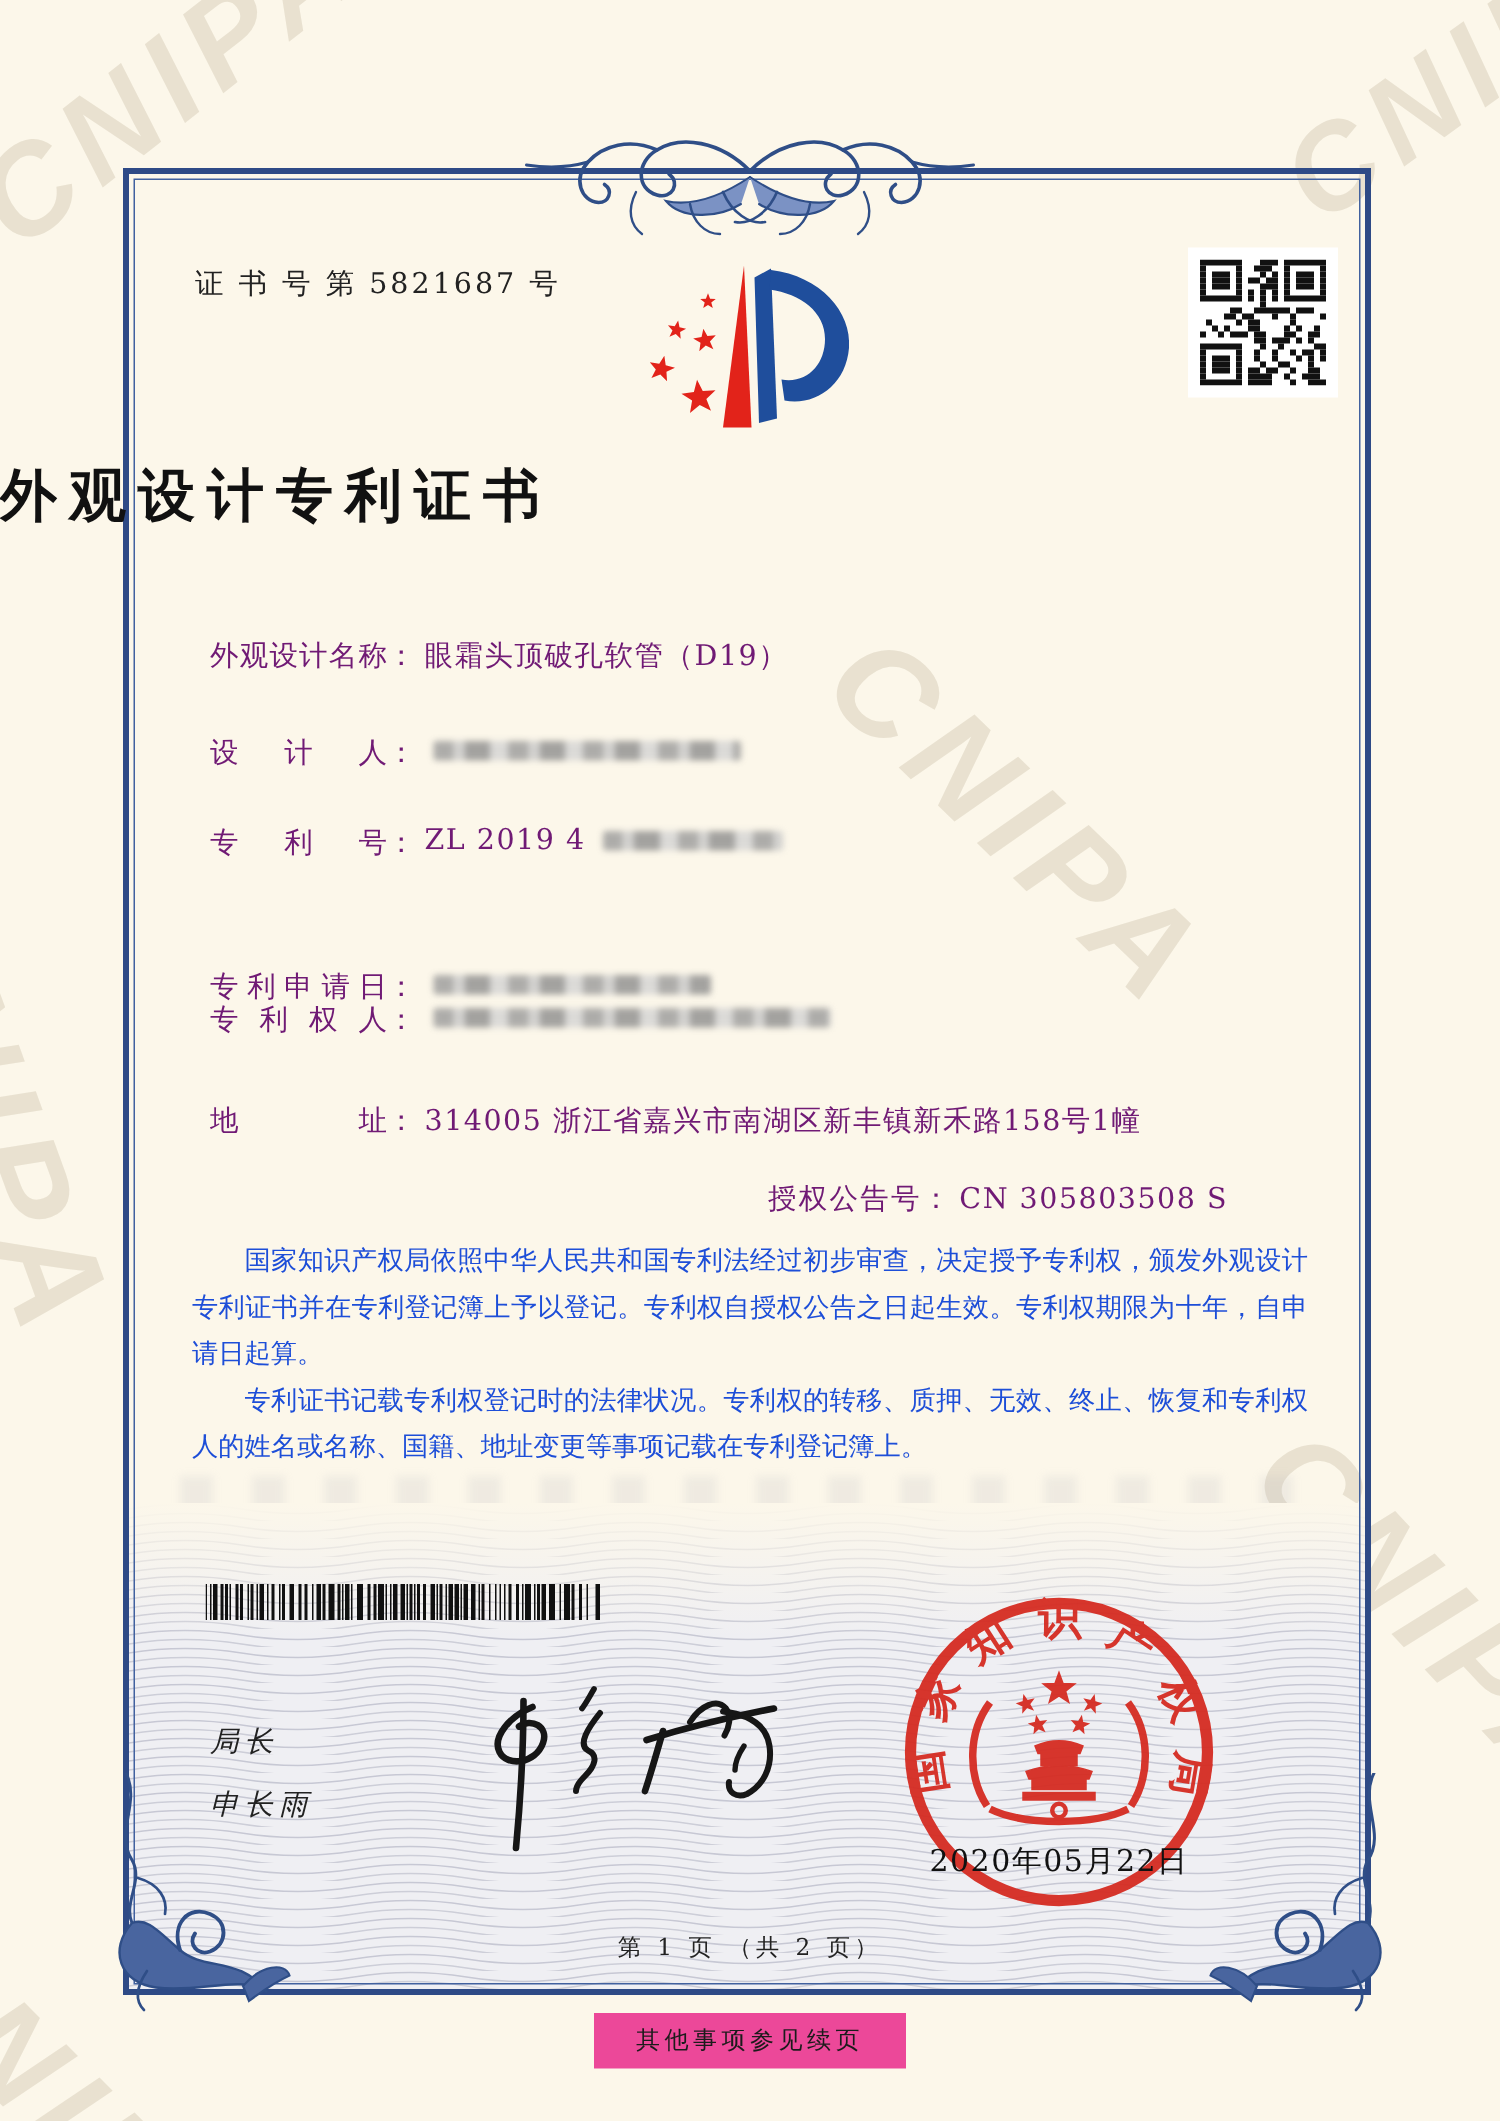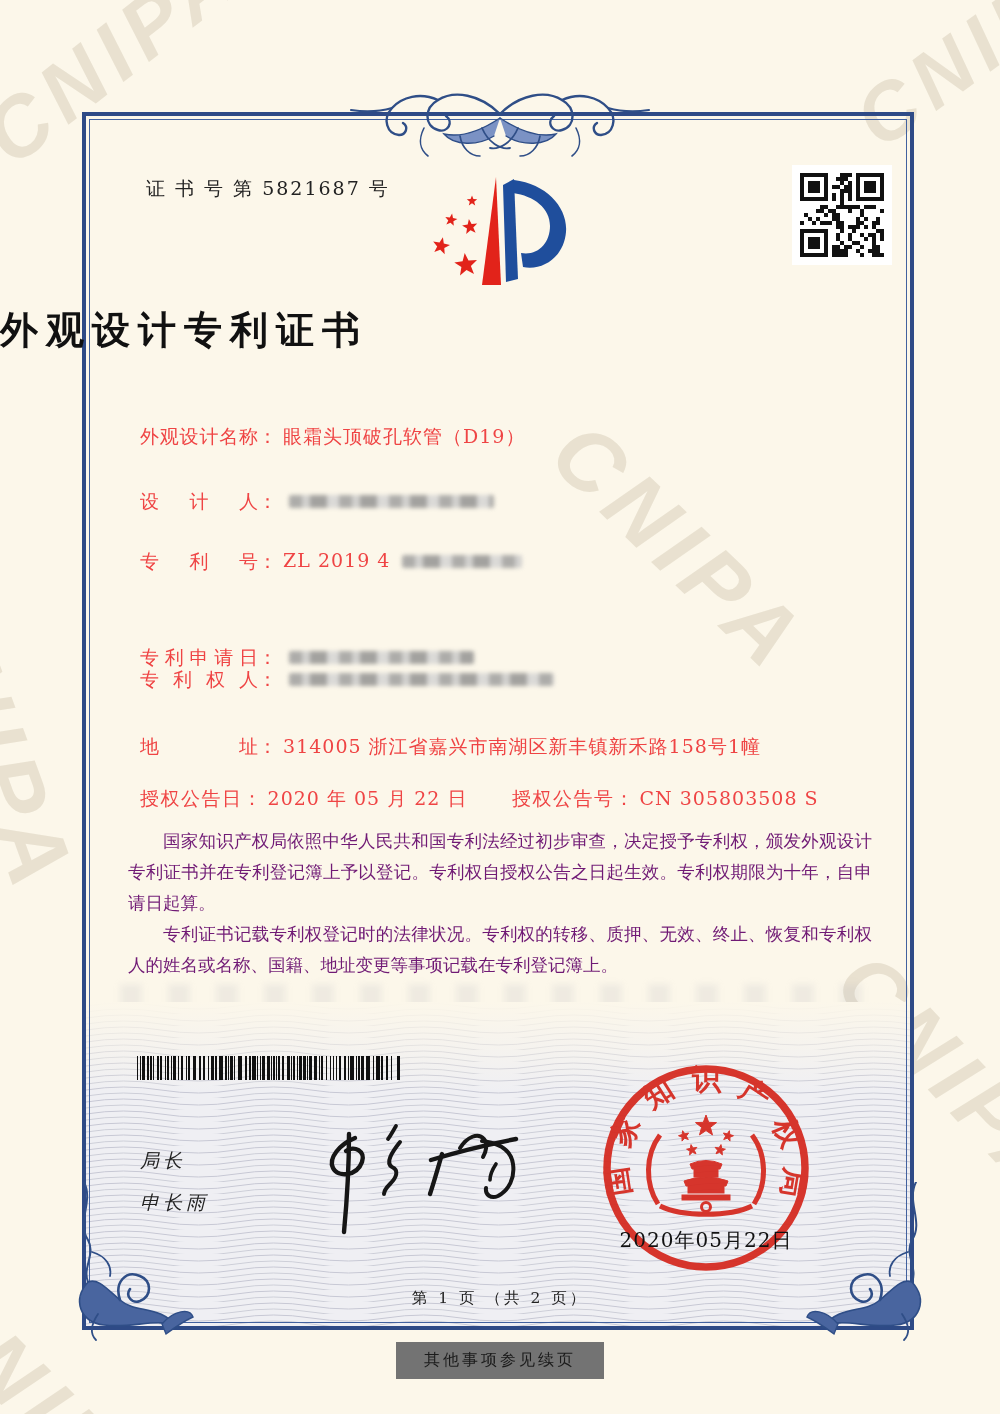--- a/index.html
+++ b/index.html
@@ -25,54 +25,54 @@
     background:linear-gradient(#fcf7ea 0%,rgba(252,247,234,0) 100%);}
   .ghost-row{position:absolute;left:120px;top:984px;width:760px;height:30px;z-index:1;
     background:repeating-linear-gradient(90deg,rgba(185,185,190,.38) 0 22px,rgba(252,247,234,0) 22px 48px);
     filter:blur(3px);opacity:.5;}
   
   .frame-outer{position:absolute;left:82px;top:112px;width:832px;height:1218px;
     border:4px solid #2e4a86;z-index:2;box-sizing:border-box;}
   .frame-inner{position:absolute;inset:3px;border:1.5px solid #41619f;}
   .ornament{position:absolute;z-index:3;pointer-events:none;}
   
-  .cert-no{position:absolute;left:130px;top:176px;z-index:4;font-size:19px;letter-spacing:2px;color:#222;margin-left:16px;}
+  .cert-no{position:absolute;left:130px;top:176px;z-index:4;font-size:19px;letter-spacing:2px;color:#222;}
   .qr-wrap{position:absolute;left:792px;top:165px;width:100px;height:100px;background:#fff;z-index:4;
     display:flex;align-items:center;justify-content:center;}
   .logo{position:absolute;left:425px;top:163px;width:150px;height:148px;z-index:4;}
   .title{position:absolute;left:0;top:305px;width:100%;z-index:4;
     font-size:38px;font-weight:bold;letter-spacing:8px;color:#111;}
   
-  .row{position:absolute;left:140px;width:740px;z-index:4;font-size:19px;color:#ef4444;}
+  .row{position:absolute;left:140px;width:740px;z-index:4;font-size:19px;color:#701a75;}
   .flabel{display:inline-block;width:118px;text-align:justify;text-align-last:justify;vertical-align:top;}
   .colon{display:inline-block;vertical-align:top;}
   .fval{letter-spacing:1px;}
   .redact{display:inline-block;height:13px;border-radius:2px;vertical-align:-1px;margin-left:6px;
     background:repeating-linear-gradient(90deg,#9a9a9a 0 13px,#c8c8c8 13px 21px,#8d8d8d 21px 38px,#d3d3d3 38px 50px);
     filter:blur(2.2px);opacity:.8;}
   .grant-r{position:absolute;left:372px;top:0;}
   .glabel{letter-spacing:1.5px;}
   
   .body-text{position:absolute;left:128px;top:826px;width:744px;z-index:4;
-    font-size:17.5px;line-height:31px;text-align:justify;color:#701a75;}
+    font-size:17.5px;line-height:31px;text-align:justify;color:#1d4ed8;}
   .body-text p{margin:0;text-indent:2em;}
   
   .barcode{position:absolute;left:137px;top:1056px;width:264px;height:24px;z-index:4;}
   .signer{position:absolute;left:140px;z-index:4;font-size:19px;letter-spacing:4px;
     font-family:"Liberation Sans","DejaVu Sans",sans-serif;color:#222;font-style:italic;}
   .signature{position:absolute;left:300px;top:1106px;width:230px;height:132px;z-index:4;}
   
   .seal{position:absolute;left:600px;top:1062px;width:212px;height:212px;z-index:5;opacity:.93;}
   .seal-date{position:absolute;left:606px;top:1227px;width:200px;z-index:6;text-align:center;
     font-size:20px;letter-spacing:1px;color:#111;}
   
   .page-info{position:absolute;left:0;top:1288px;width:100%;text-align:center;z-index:4;
     font-size:15.5px;letter-spacing:3px;color:#222;}
   .footer-note{position:absolute;left:50%;top:1342px;transform:translateX(-50%);z-index:4;
-    background:#737373;padding:8px 28px;font-size:16px;letter-spacing:3px;color:#1b1b1b;}
+    background:#ec4899;padding:8px 28px;font-size:16px;letter-spacing:3px;color:#1b1b1b;}
 </style>
 </head>
 <body>
 
 <span class="wm" style="left:-35px;top:108px;font-size:84px;transform:rotate(-38deg);">CNIPA</span>
 <span class="wm" style="left:838px;top:92px;font-size:80px;transform:rotate(-36deg);">CNIPA</span>
 <span class="wm" style="left:602px;top:402px;font-size:88px;transform:rotate(44deg);">CNIPA</span>
 <span class="wm" style="left:-14px;top:566px;font-size:92px;transform:rotate(70deg);">CNIPA</span>
 <span class="wm" style="left:-30px;top:1262px;font-size:86px;transform:rotate(45deg);">CNIPA</span>
 <span class="wm" style="left:888px;top:934px;font-size:84px;transform:rotate(47deg);">CNIPA</span>
@@ -382,24 +382,20 @@
 </div>
 <div class="row" style="top:667px">
   <span class="flabel">专利权人</span><span class="colon">：</span>
   <span class="redact" style="width:265px"></span>
 </div>
 <div class="row" style="top:734px">
   <span class="flabel">地址</span><span class="colon">：</span>
   <span class="fval">314005 浙江省嘉兴市南湖区新丰镇新禾路158号1幢</span>
 </div>
 <div class="row" style="top:786px">
-  <span>
-    <span class="glabel">授权公告日</span><span class="colon">：</span>
-    <span class="fval">2020 年 05 月 22 日</span>
-  </span>
   <span class="grant-r">
     <span class="glabel">授权公告号</span><span class="colon">：</span>
     <span class="fval">CN 305803508 S</span>
   </span>
 </div>
 
 <div class="body-text">
   <p>国家知识产权局依照中华人民共和国专利法经过初步审查，决定授予专利权，颁发外观设计专利证书并在专利登记簿上予以登记。专利权自授权公告之日起生效。专利权期限为十年，自申请日起算。</p>
   <p>专利证书记载专利权登记时的法律状况。专利权的转移、质押、无效、终止、恢复和专利权人的姓名或名称、国籍、地址变更等事项记载在专利登记簿上。</p>
 </div>

